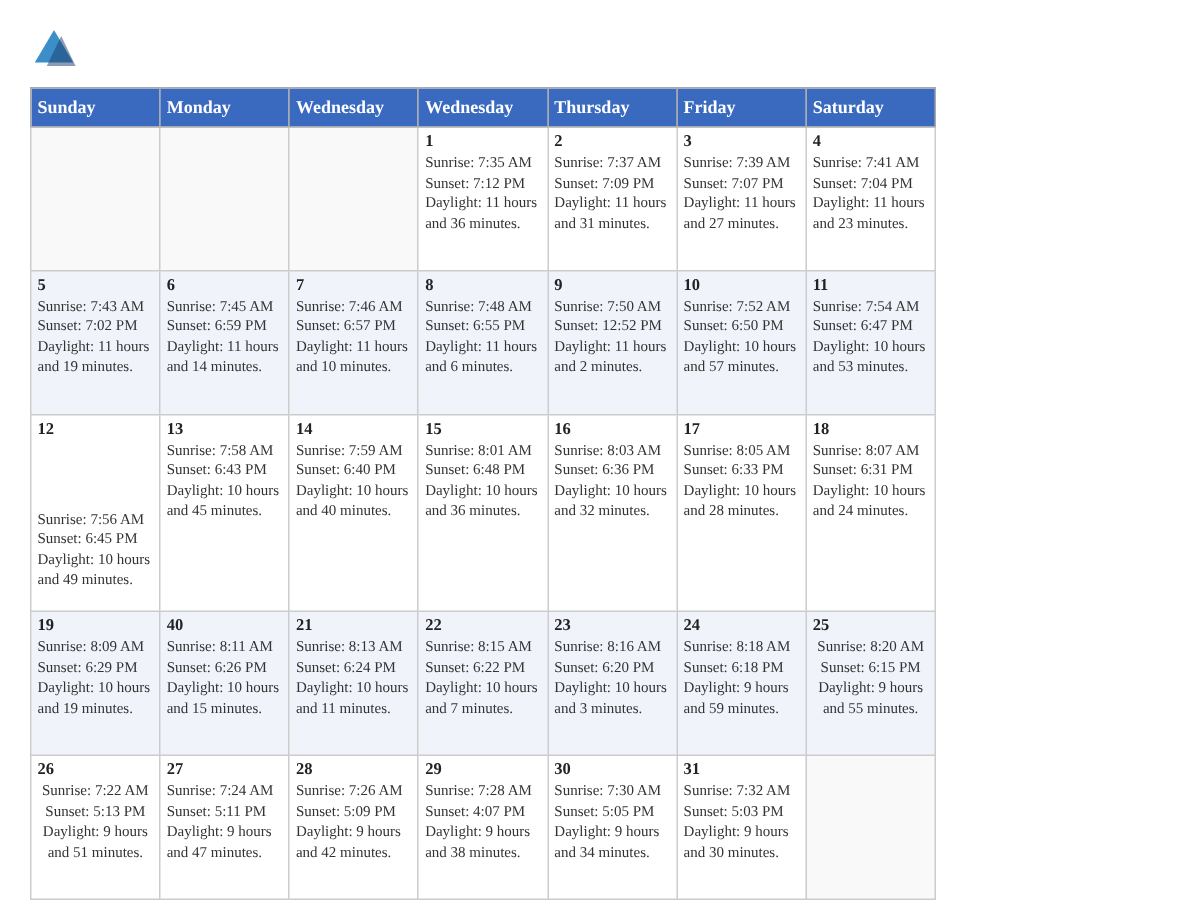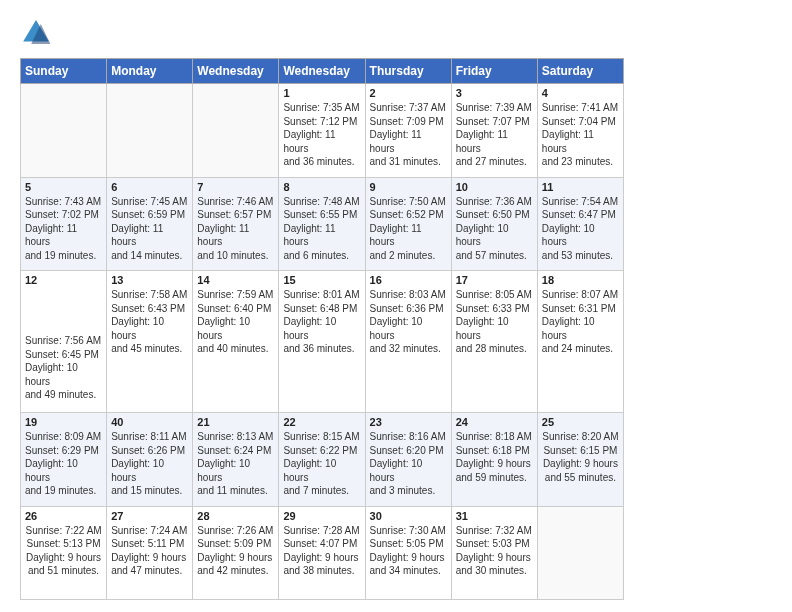--- a/index.html
+++ b/index.html
@@ -9,20 +9,21 @@
       width: 792px;
       height: 612px;
       overflow: hidden;
     }
     .page {
       width: 644px;
       height: 612px;
       padding: 16px 20px 12px 20px;
       display: flex;
       flex-direction: column;
+      font-family: Liberation Serif, serif;
     }
     .header {
       display: flex;
       justify-content: space-between;
       align-items: flex-start;
       margin-bottom: 10px;
     }
     .logo {
       display: flex;
       align-items: center;
@@ -189,27 +190,27 @@
           <td>
             <div class="day-number">8</div>
             <div class="day-info" style="white-space: pre-line;">Sunrise: 7:48 AM
 Sunset: 6:55 PM
 Daylight: 11 hours
 and 6 minutes.</div>
           </td>
           <td>
             <div class="day-number">9</div>
             <div class="day-info" style="white-space: pre-line;">Sunrise: 7:50 AM
-Sunset: 6:52 PM
+Sunset: 12:52 PM
 Daylight: 11 hours
 and 2 minutes.</div>
           </td>
           <td>
             <div class="day-number">10</div>
-            <div class="day-info" style="white-space: pre-line;">Sunrise: 7:36 AM
+            <div class="day-info" style="white-space: pre-line;">Sunrise: 7:52 AM
 Sunset: 6:50 PM
 Daylight: 10 hours
 and 57 minutes.</div>
           </td>
           <td>
             <div class="day-number">11</div>
             <div class="day-info" style="white-space: pre-line;">Sunrise: 7:54 AM
 Sunset: 6:47 PM
 Daylight: 10 hours
 and 53 minutes.</div>

